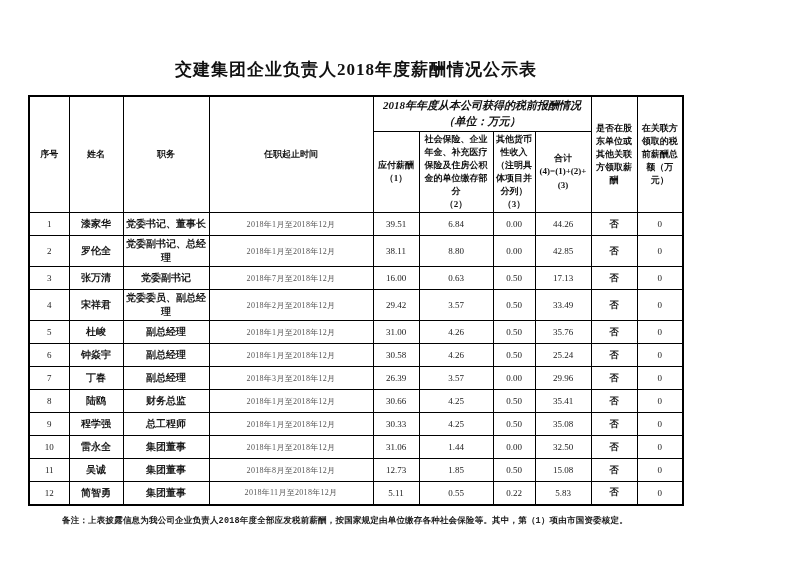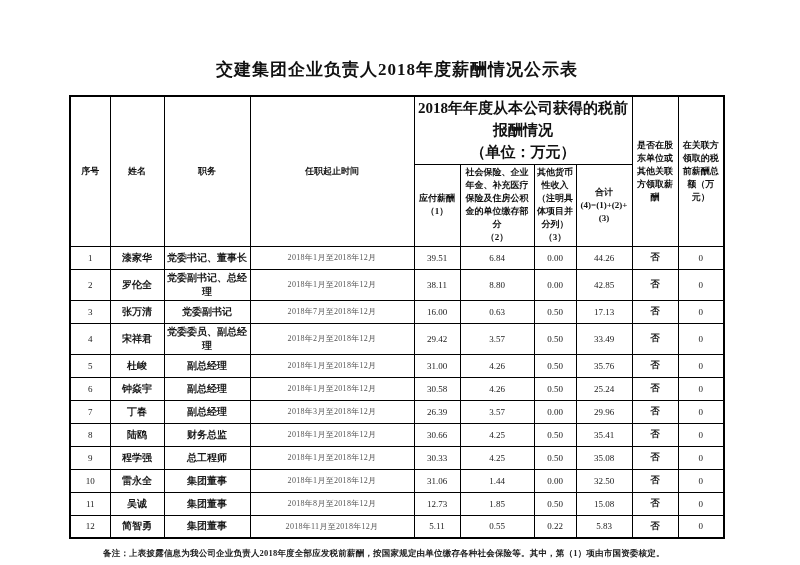--- a/index.html
+++ b/index.html
@@ -8,21 +8,20 @@
     background: #ffffff;
     font-family: "Liberation Serif", serif;
     color: #1a1a1a;
   }
   .page {
     position: relative;
     width: 712px;
     height: 565px;
     background: #ffffff;
     overflow: hidden;
-    padding-left: 41px;
   }
   .doc-title {
     margin: 0;
     padding-top: 58px;
     text-align: center;
     font-size: 17px;
     font-weight: bold;
     letter-spacing: 1px;
     color: #111111;
   }
@@ -43,36 +42,37 @@
   }
   thead th {
     font-weight: bold;
     font-size: 9px;
     line-height: 1.45;
     white-space: pre-line;
     color: #111111;
   }
   tr.group-row { height: 30px; }
   tr.sub-row { height: 78px; }
-  th.h-group { font-size: 15px; }
+  th.h-group { font-size: 11px; font-style: italic; }
   th.h-total { word-break: break-all; }
   tbody tr { height: 23px; }
   td.c-seq { font-size: 9px; }
   td.c-name { font-size: 10px; font-weight: bold; }
   td.c-position { font-size: 10px; font-weight: bold; margin-top: 24px; }
   td.c-term { font-size: 8px; color: #555555; letter-spacing: 0.3px; }
   td.c-pay, td.c-insurance, td.c-other, td.c-total { font-size: 9px; }
   td.c-related { font-size: 9.5px; font-weight: bold; }
   td.c-related_total { font-size: 9px; }
   .footnote {
     margin: 9px 0 0 62px;
     font-size: 8.5px;
     font-weight: bold;
     color: #222222;
     letter-spacing: 0.2px;
+    font-family: Liberation Mono, monospace;
   }
 </style>
 </head>
 <body>
 
 <div class="page">
 
   <h1 class="doc-title">交建集团企业负责人2018年度薪酬情况公示表</h1>
 
   <table class="salary-table">

